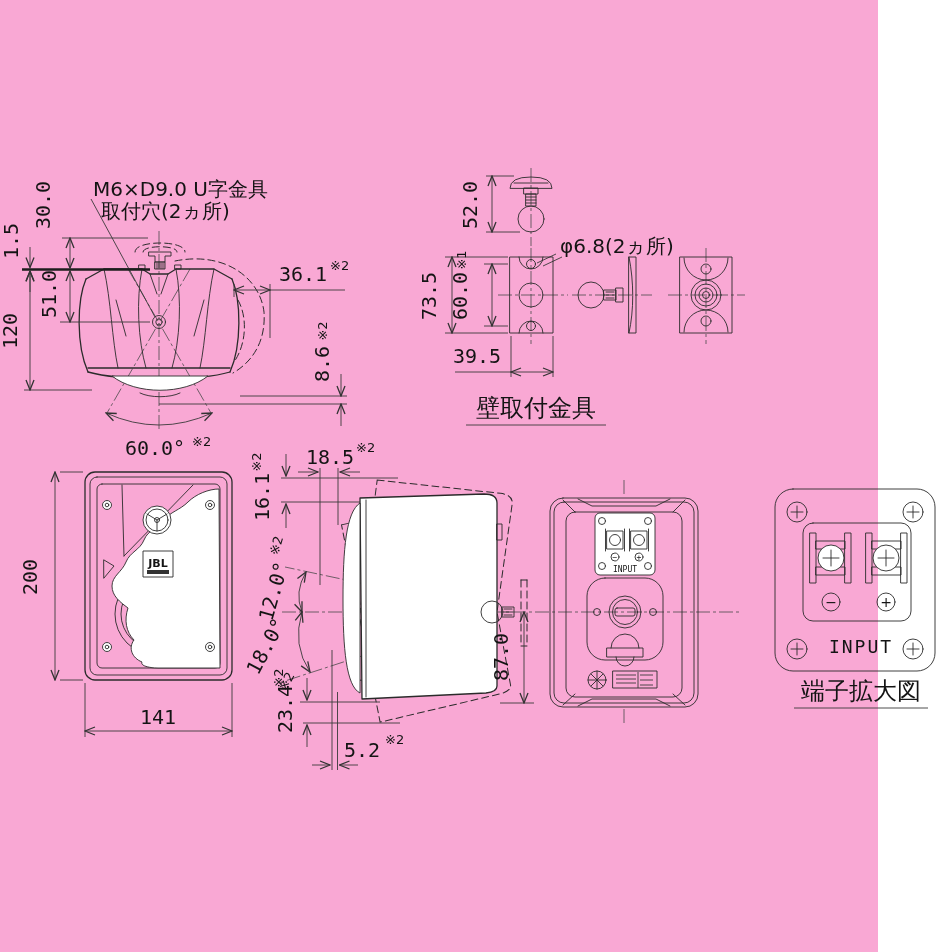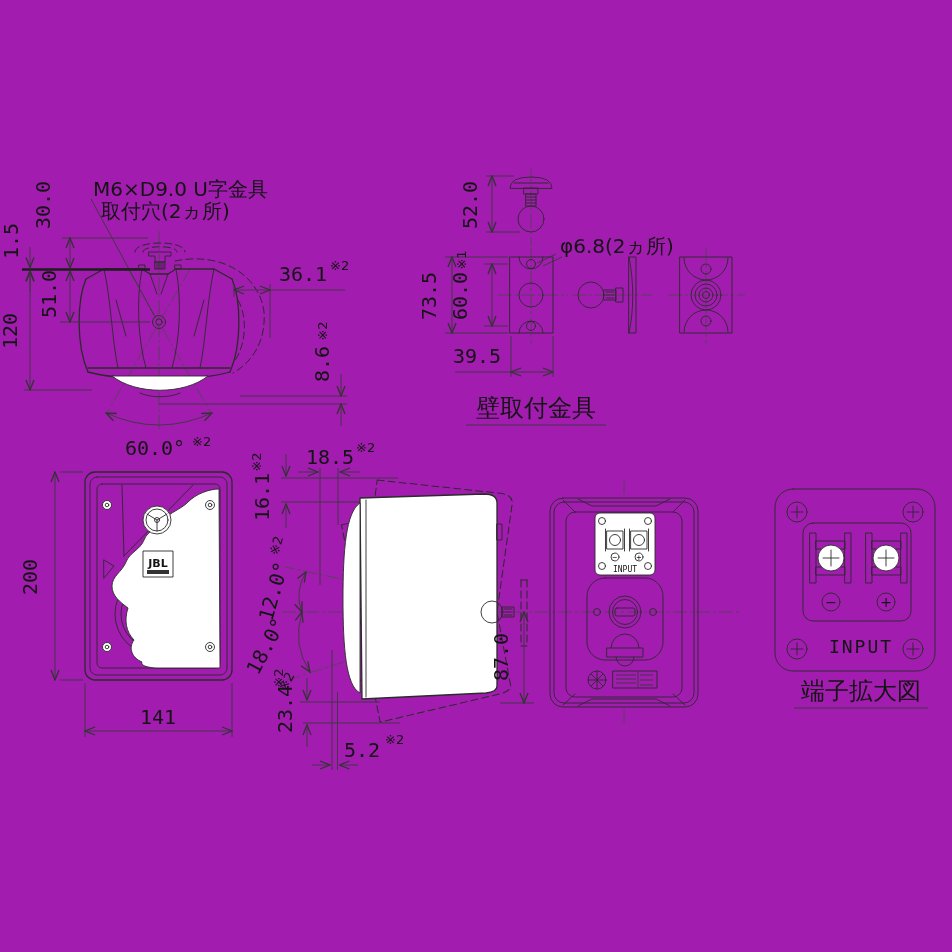--- a/index.html
+++ b/index.html
@@ -1,16 +1,16 @@
 <!DOCTYPE html>
 <html><head>
 <meta charset="utf-8">
 <style>
   html,body{margin:0;padding:0;background:#ffffff;}
-  .stage{width:952px;height:952px;background:#a21caf;position:relative;font-family:"DejaVu Sans","Liberation Sans",sans-serif;}
+  .stage{width:878px;height:952px;background:#f9a8d4;position:relative;font-family:"DejaVu Sans","Liberation Sans",sans-serif;}
   svg{display:block;}
   .ln{fill:none;stroke:#2b2b2b;stroke-width:1.3;stroke-linecap:round;stroke-linejoin:round;}
   .lnt{fill:none;stroke:#2b2b2b;stroke-width:.9;stroke-linecap:round;stroke-linejoin:round;}
   .fw{fill:#ffffff;stroke:#2b2b2b;stroke-width:1.3;stroke-linejoin:round;}
   .fwt{fill:#ffffff;stroke:#2b2b2b;stroke-width:.9;stroke-linejoin:round;}
   .dash{fill:none;stroke:#2b2b2b;stroke-width:1;stroke-dasharray:7 4;stroke-linecap:round;}
   .cl{fill:none;stroke:#4a4a4a;stroke-width:.8;stroke-dasharray:14 3 3 3;}
   .dim{fill:none;stroke:#3a3a3a;stroke-width:.9;}
   .thick{fill:none;stroke:#1d1d1d;stroke-width:2.6;}
   text{fill:#141414;}

